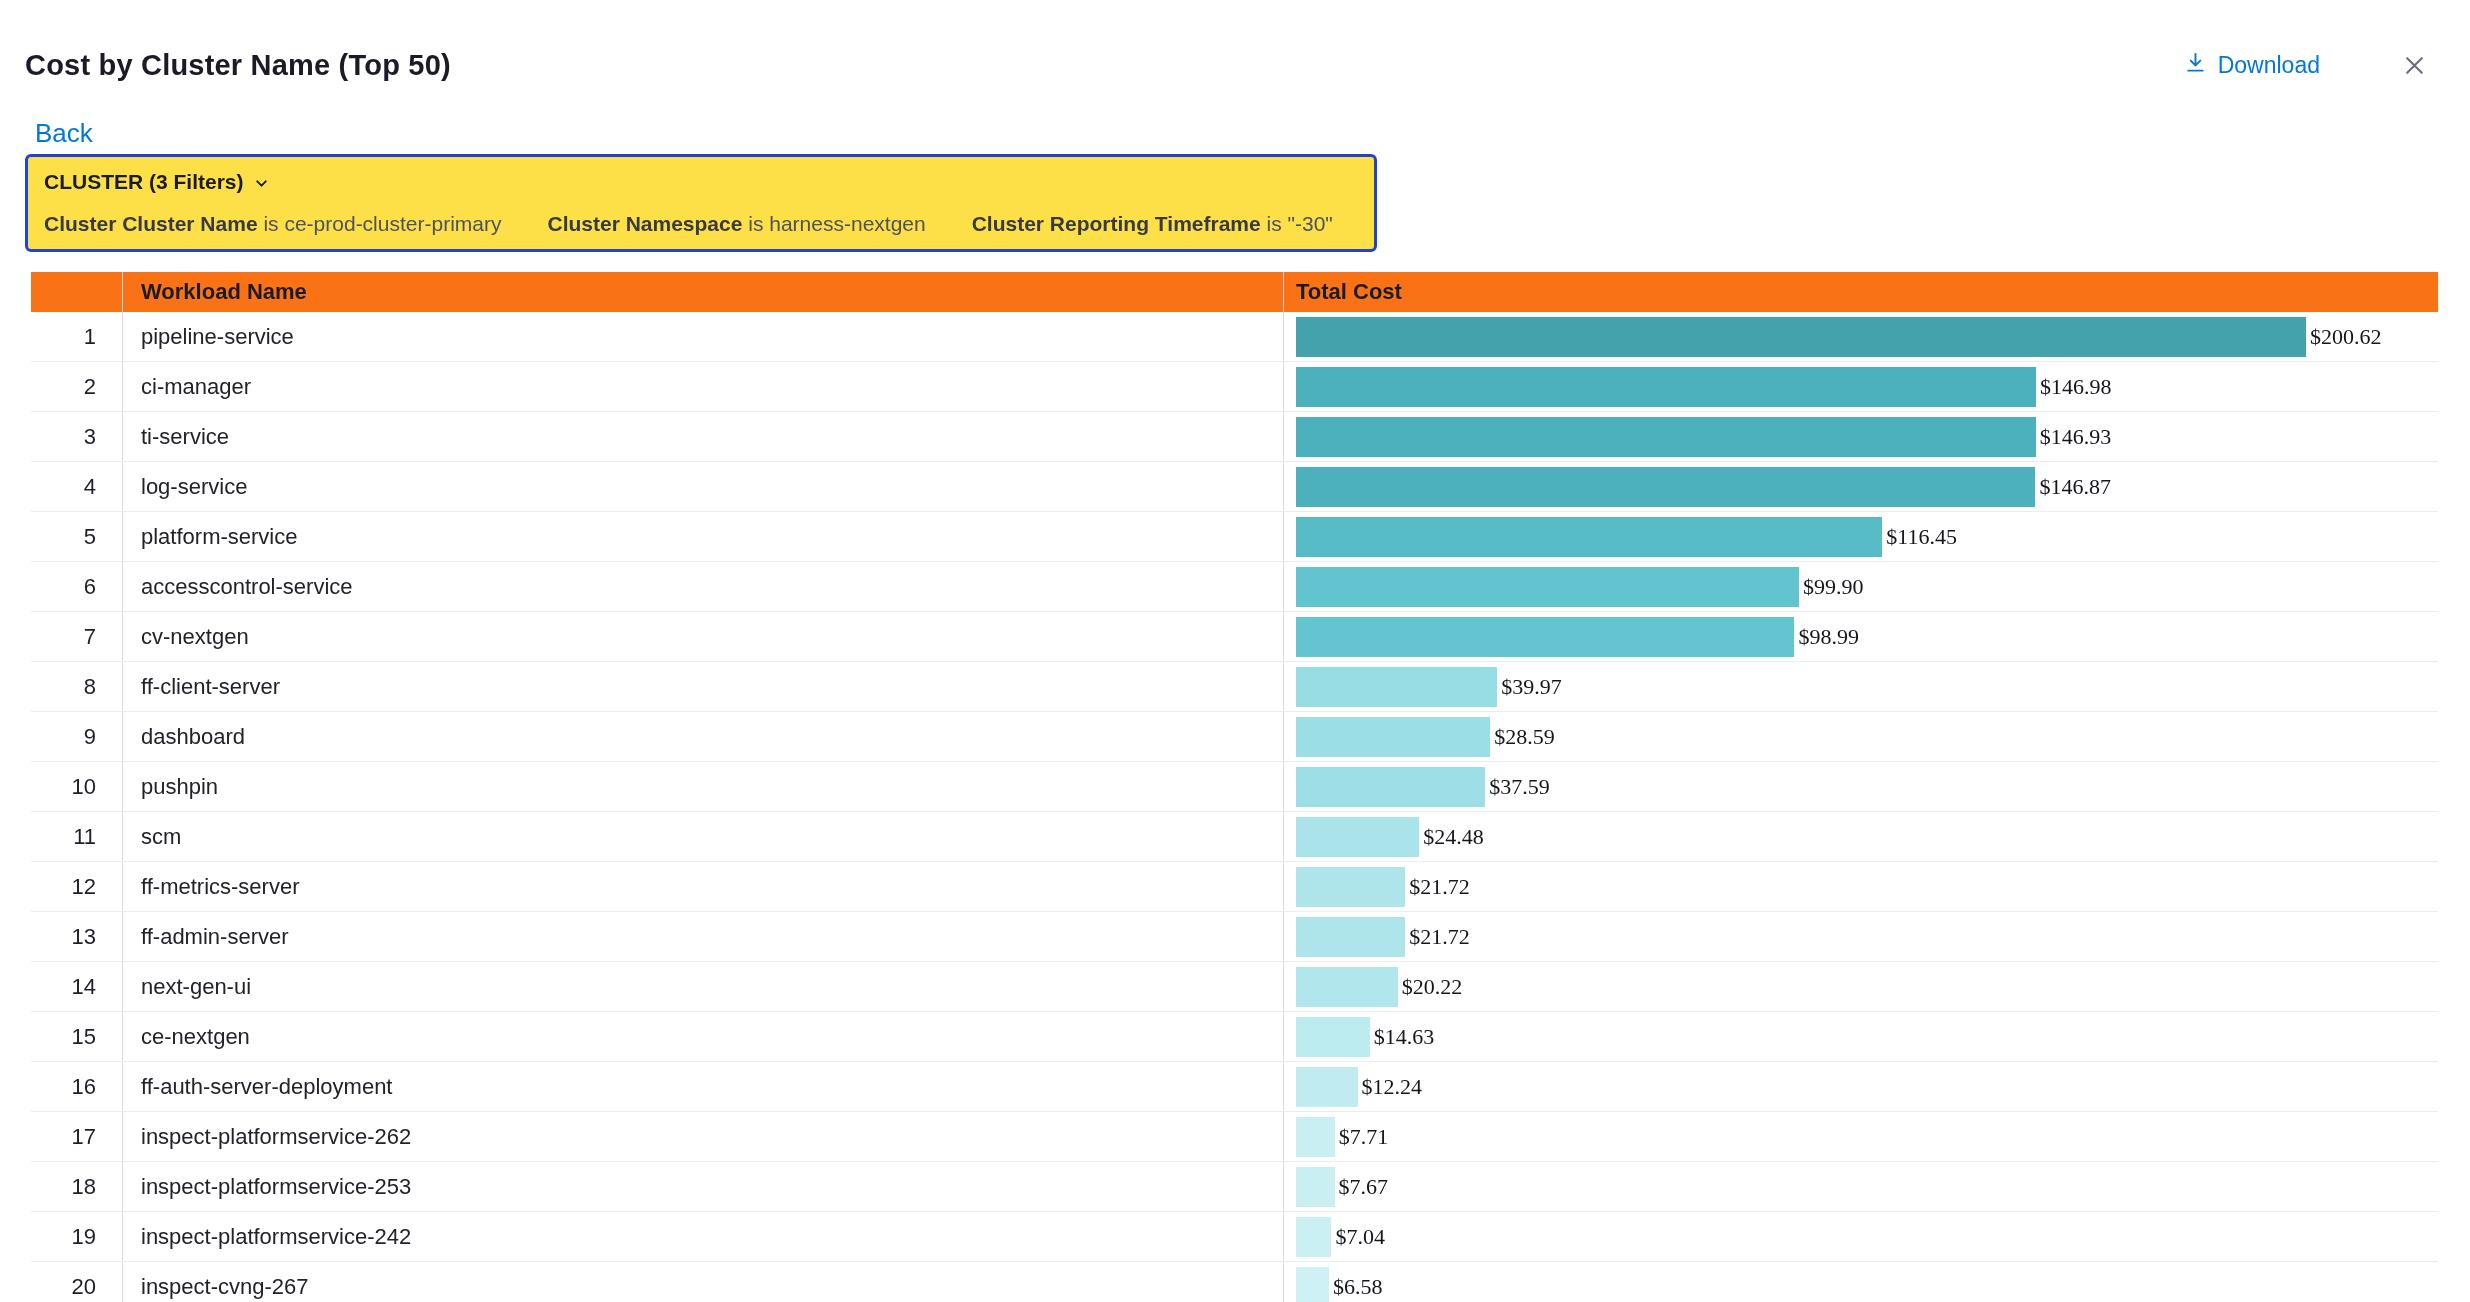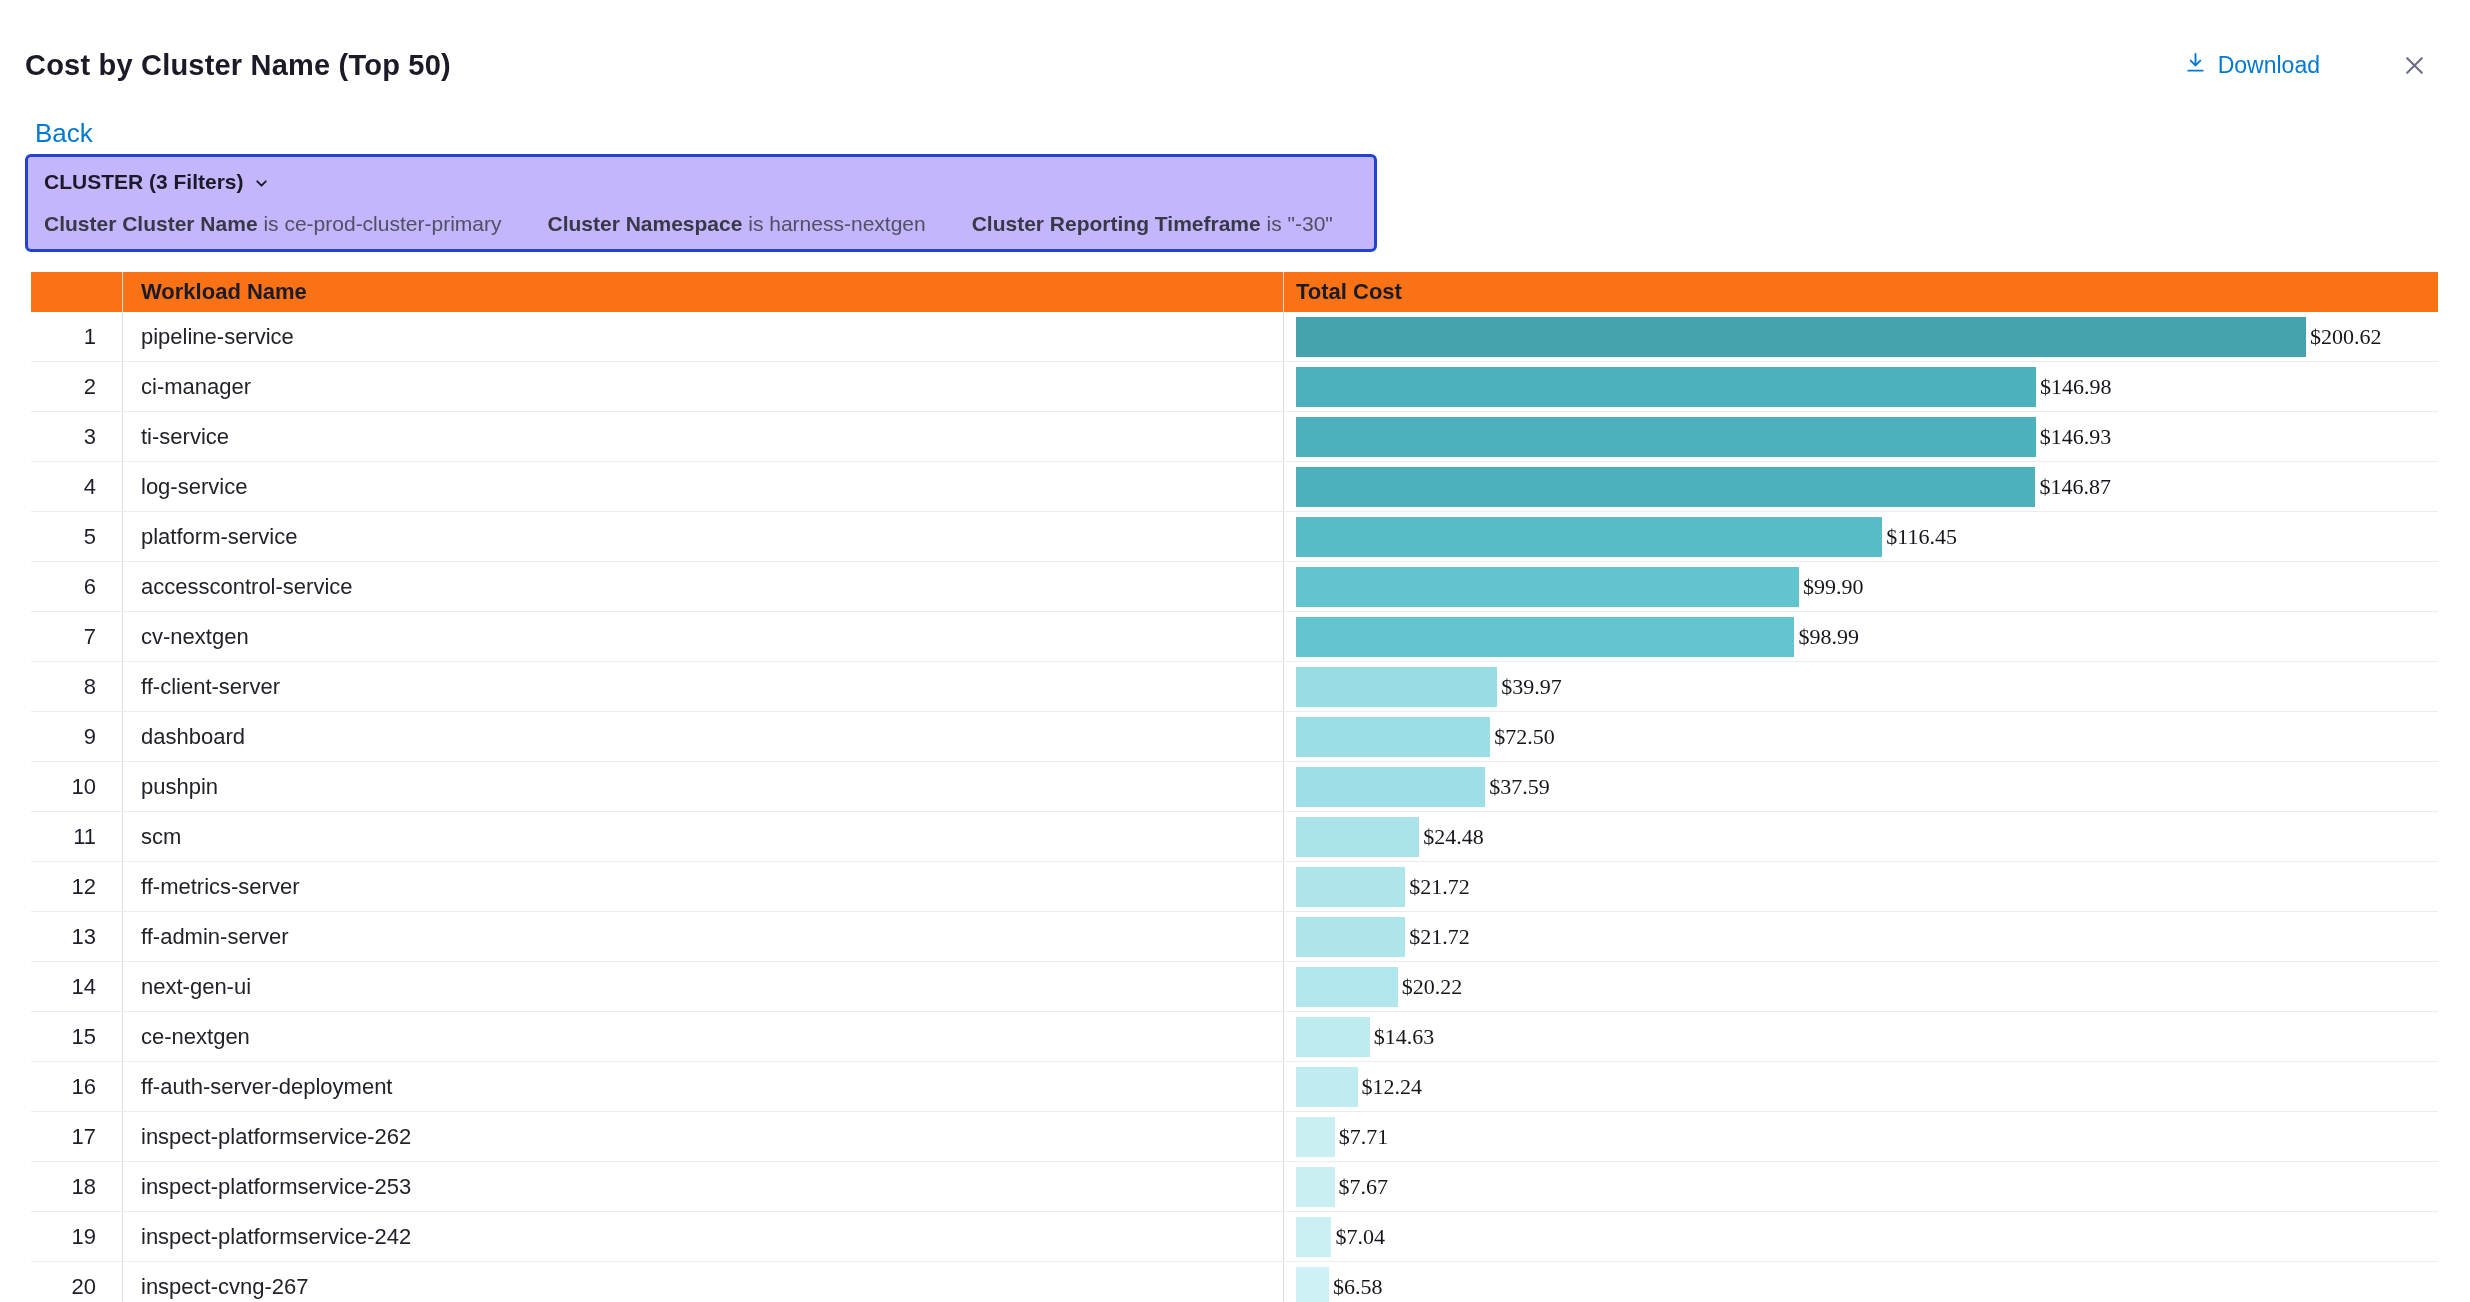--- a/index.html
+++ b/index.html
@@ -16,21 +16,21 @@
                   font-size:23px; font-weight:500; cursor:pointer; }
   .close-btn { display:flex; align-items:center; cursor:pointer; }
 
   
   .back-link { position:absolute; left:35px; top:118px; font-size:26px;
                color:#0278d5; cursor:pointer; text-decoration:none; display:inline-block;text-align:center; }
 
   
   .filter-box { position:absolute; left:25px; top:154px; width:1352px; height:98px;
                 border:3px solid #2144ce; border-radius:6px; padding:13px 16px 0 16px;
-                background:#c4b5fd; }
+                background:#fde047; }
   .filter-title-row { display:flex; align-items:center; gap:9px; cursor:pointer; }
   .filter-title { font-size:21px; font-weight:700; color:#1b1b28; }
   .chev { display:flex; align-items:center; margin-top:3px; }
   .filter-items { margin-top:18px; display:flex; align-items:center; gap:46px;
                   font-size:21px; color:#4f5162; white-space:nowrap; }
   .fi b { font-weight:700; color:#383946; }
   .fop { color:#4f5162; }
   .fval { color:#4f5162; }
 
   
@@ -160,21 +160,21 @@
         <div class="c-cost cell-cost">
           <div class="bar" style="width: 201.2px; background: rgb(152, 220, 228);"></div>
           <span class="bar-label">$39.97</span>
         </div>
       </div>
       <div class="trow">
         <div class="c-rank">9</div>
         <div class="c-name">dashboard</div>
         <div class="c-cost cell-cost">
           <div class="bar" style="width: 194.2px; background: rgb(156, 222, 230);"></div>
-          <span class="bar-label">$72.50</span>
+          <span class="bar-label">$28.59</span>
         </div>
       </div>
       <div class="trow">
         <div class="c-rank">10</div>
         <div class="c-name">pushpin</div>
         <div class="c-cost cell-cost">
           <div class="bar" style="width: 189.2px; background: rgb(158, 223, 231);"></div>
           <span class="bar-label">$37.59</span>
         </div>
       </div>

